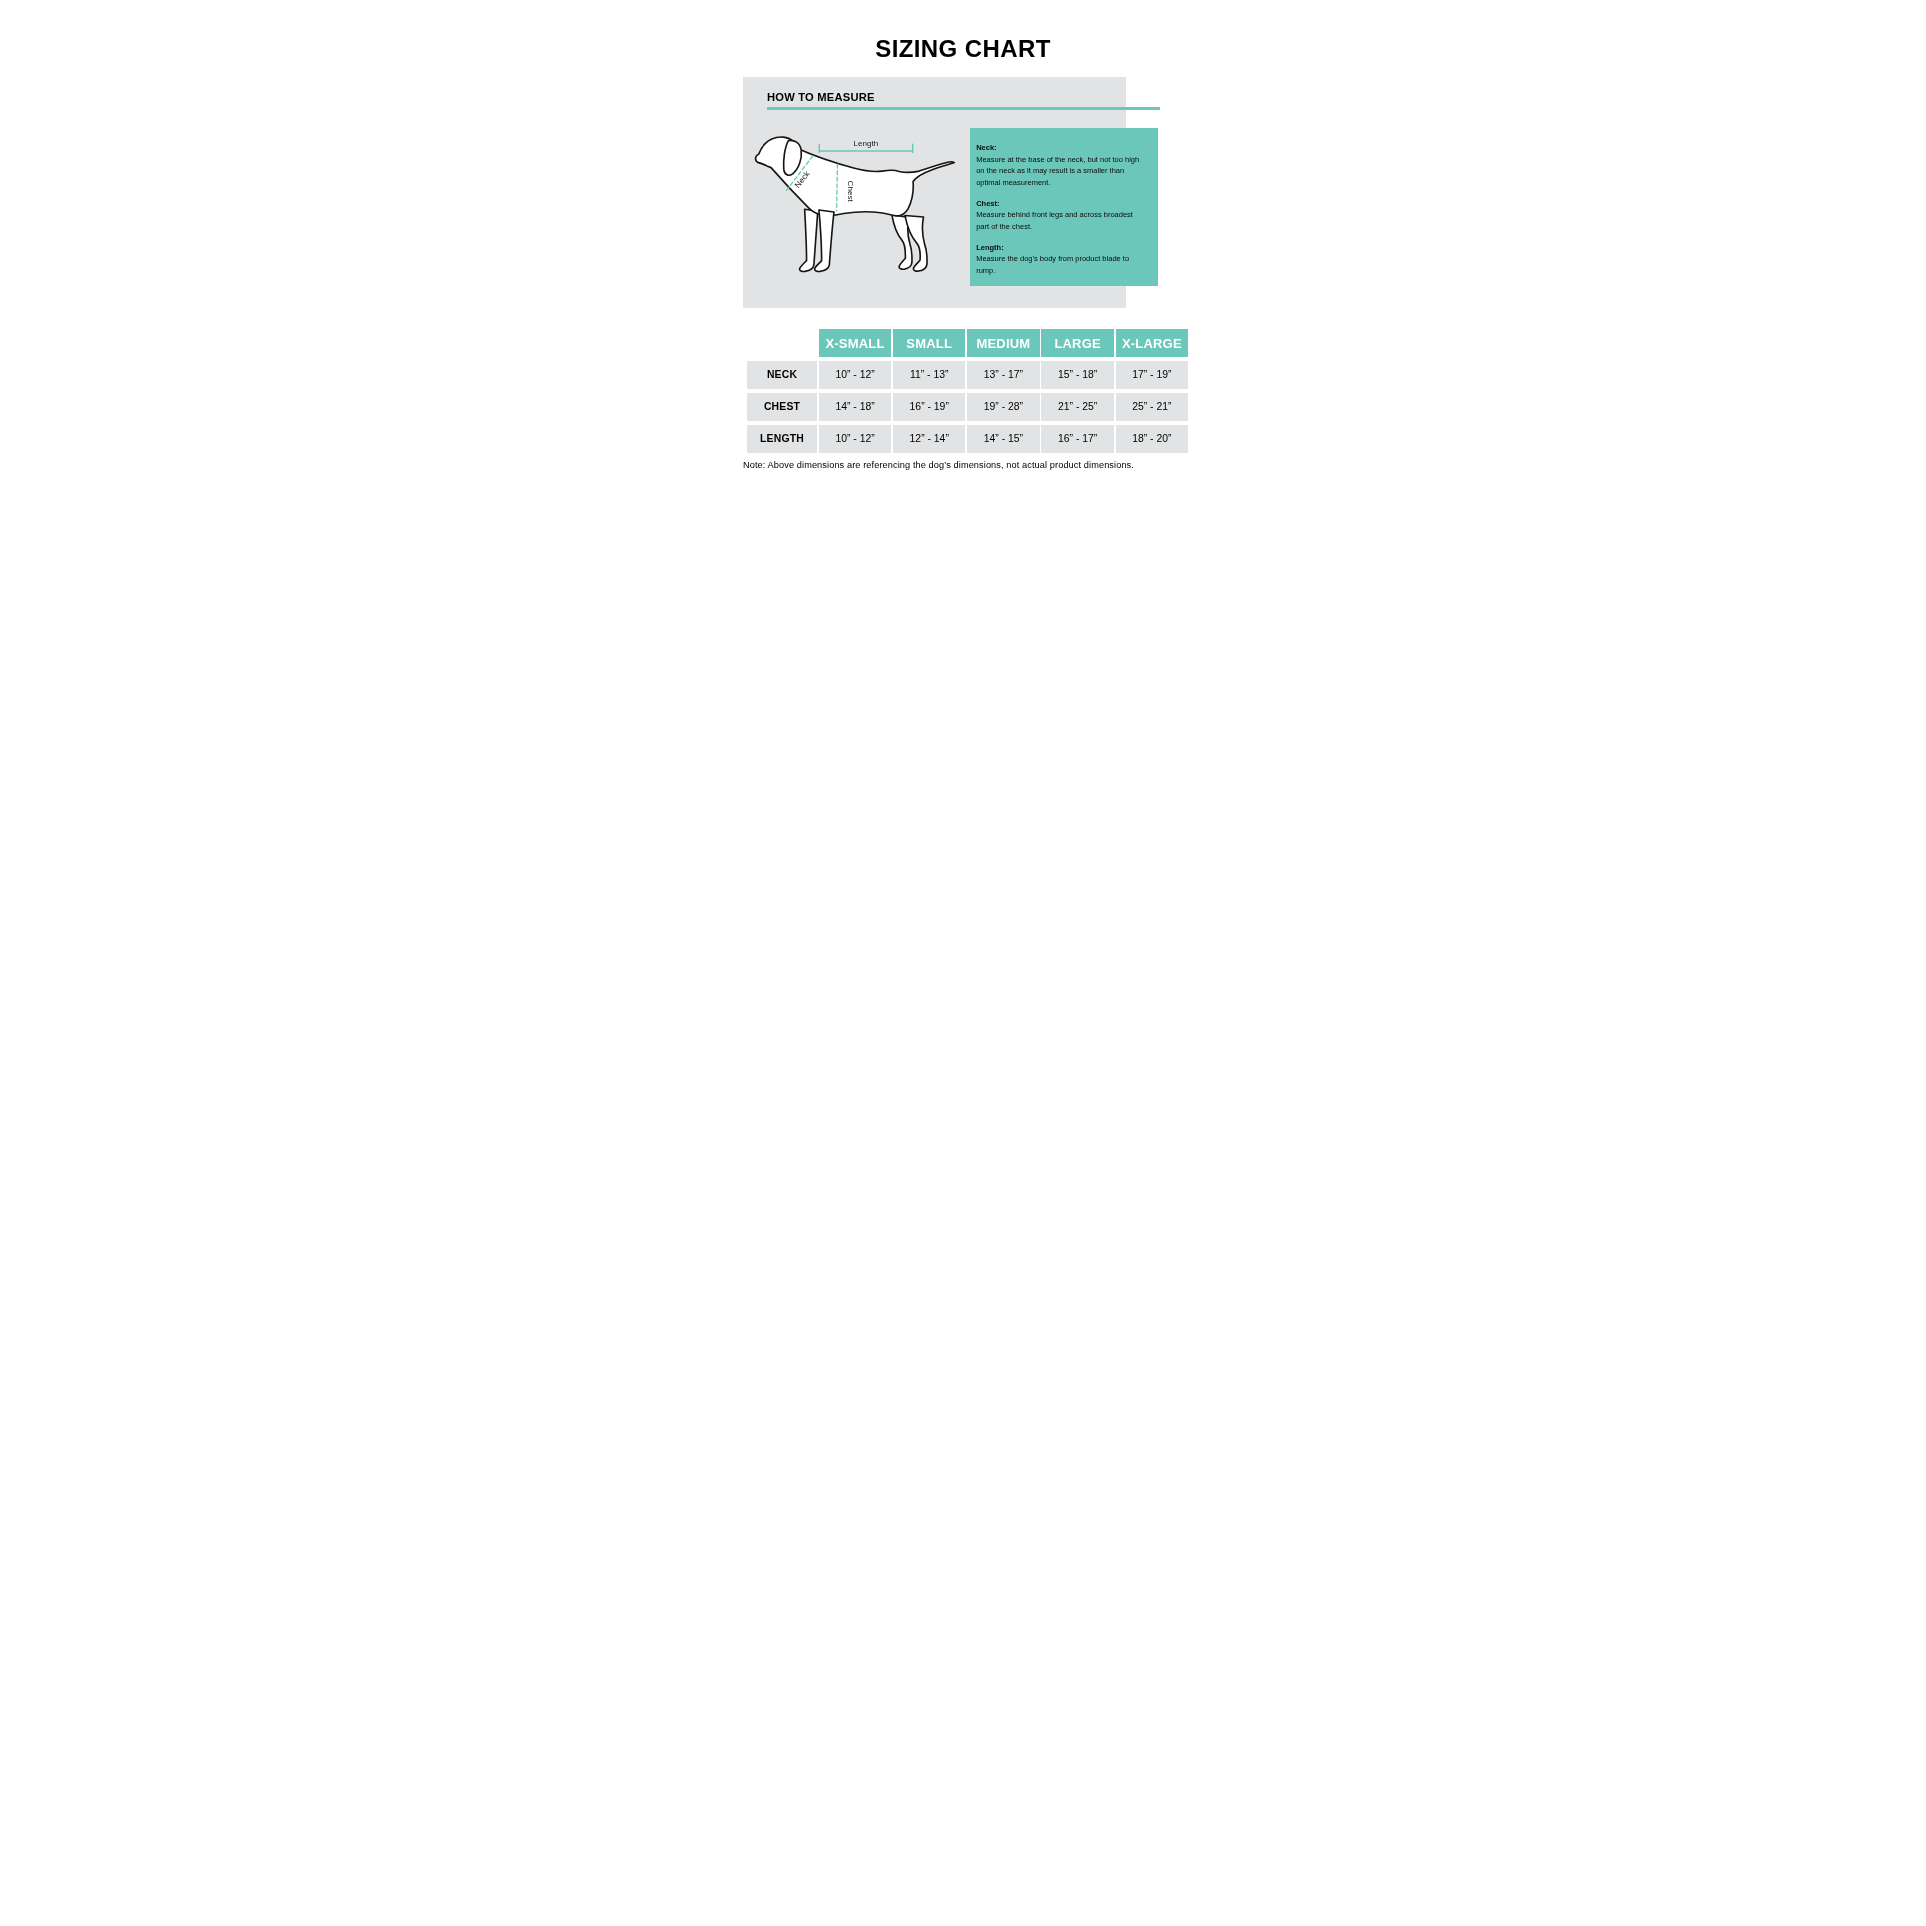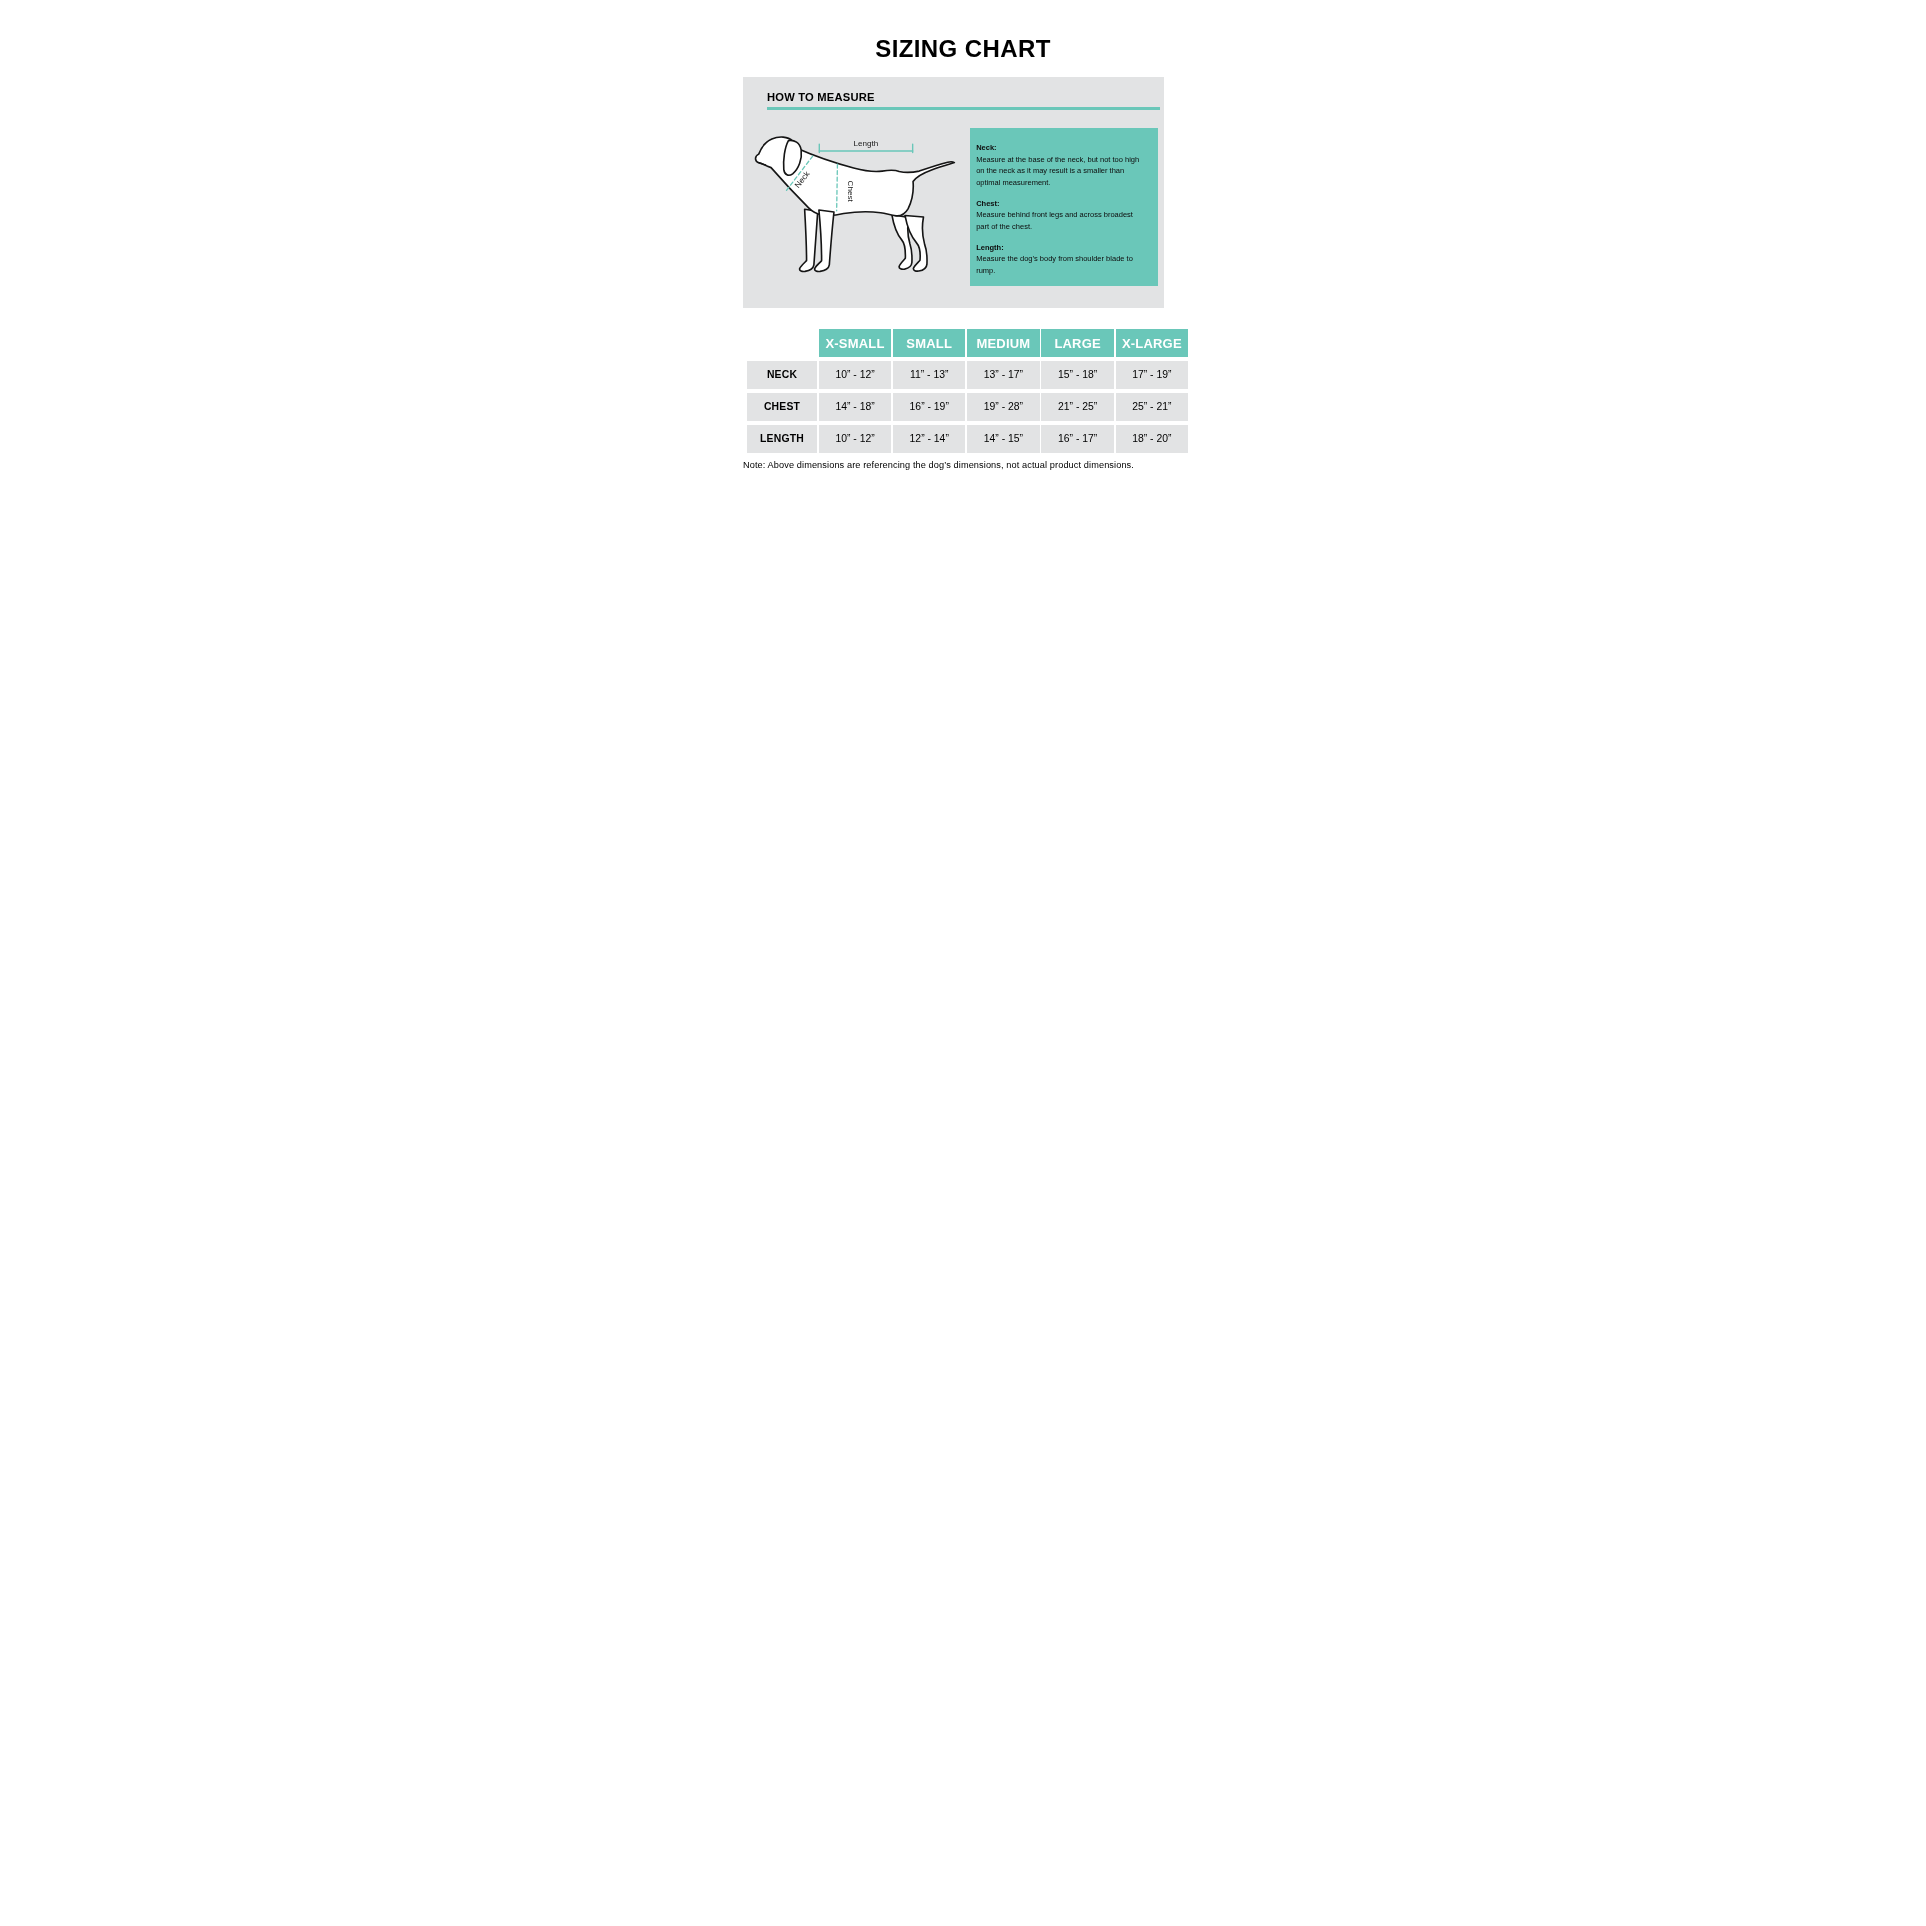--- a/index.html
+++ b/index.html
@@ -2,21 +2,21 @@
 <html style="--accent: #6AC7B9; --panel: #E2E3E4; --cell: #E2E3E4;font-size:6.2px"><head>
 <meta charset="utf-8">
 <style>
   html,body{margin:0;padding:0;background:#fff;}
   body{font-family:"Liberation Sans","DejaVu Sans",sans-serif;color:#000;}
   .page{position:relative;width:482px;height:482px;background:#fff;margin:16px auto;overflow:hidden;}
 
   .title{position:absolute;top:19px;left:0;width:100%;text-align:center;
          font-size:24px;font-weight:bold;letter-spacing:0.4px;}
 
-  .panel{position:absolute;left:21px;top:61px;width:383px;height:231px;background:var(--panel,#E2E3E4);padding-left:38px;}
+  .panel{position:absolute;left:21px;top:61px;width:383px;height:231px;background:var(--panel,#E2E3E4);}
   .htm-heading{position:absolute;left:24px;top:14px;font-size:11.2px;font-weight:bold;letter-spacing:0.2px;}
   .htm-underline{position:absolute;left:24px;top:30px;width:393px;height:2.7px;background:var(--accent,#6AC7B9);}
 
   .dog-wrap{position:absolute;left:7.7px;top:57px;width:218px;height:166px;}
   .dog-wrap svg{width:100%;height:100%;display:block;}
 
   .measure-box{position:absolute;left:227px;top:51px;width:188px;height:158px;
                background:var(--accent,#6AC7B9);box-sizing:border-box;padding:14px 7px 0 6.2px;}
   .measure-box .sec{margin:0 0 0 0;}
   .measure-box .sec + .sec{margin-top:9.2px;}
@@ -101,21 +101,21 @@
       <div class="sec">
         <div class="sec-title">Neck:</div>
         <div class="sec-body">Measure at the base of the neck, but not too high on the neck as it may result is a smaller than optimal measurement.</div>
       </div>
       <div class="sec">
         <div class="sec-title">Chest:</div>
         <div class="sec-body">Measure behind front legs and across broadest part of the chest.</div>
       </div>
       <div class="sec">
         <div class="sec-title">Length:</div>
-        <div class="sec-body">Measure the dog’s body from shoulder blade to rump.</div>
+        <div class="sec-body">Measure the dog’s body from product blade to rump.</div>
       </div>
     </div>
   </div>
 
   <div class="size-table">
     <div class="cell spacer"></div>
     <div class="cell th">X-SMALL</div>
     <div class="cell th">SMALL</div>
     <div class="cell th">MEDIUM</div>
     <div class="cell th">LARGE</div>

